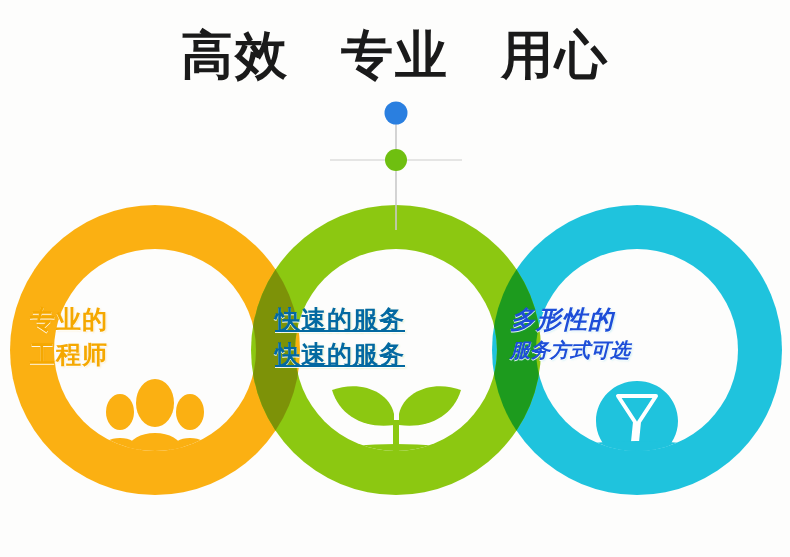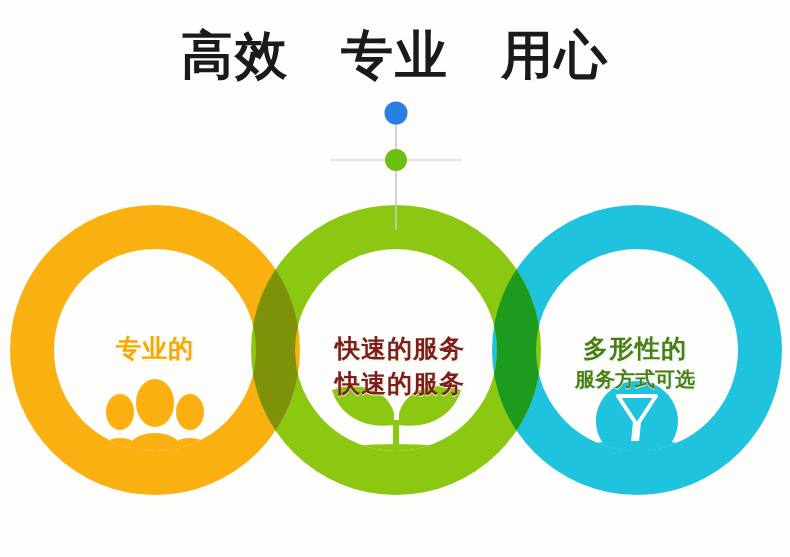--- a/index.html
+++ b/index.html
@@ -58,28 +58,26 @@
     left: 0;
     top: 0;
     width: 790px;
     height: 557px;
   }
 
   
   .ring-label {
     position: absolute;
     width: 250px;
-    text-align: center;
     font-size: 25px;
     font-weight: 700;
     line-height: 1.38;
     letter-spacing: 1px;
     white-space: nowrap;
     user-select: none;
-    margin-top: 29px;
   }
   .ring-label .line { display: block; }
 
   #label-1 {
     left: 30px;
     top: 302px;
     color: #f5a800;
     text-shadow: 0 1px 0 rgba(255,255,255,0.9), 1px 1px 2px rgba(245,168,0,0.25);
   }
   #label-2 {
@@ -227,25 +225,26 @@
 
   <svg class="connector-svg" viewBox="0 0 790 557">
     <line x1="396" y1="113" x2="396" y2="230" stroke="#c9c9c9" stroke-width="1.6"></line>
     <line x1="330" y1="160" x2="462" y2="160" stroke="#dcdcdc" stroke-width="1.4"></line>
     <circle cx="396" cy="160" r="11" fill="#6fbf10"></circle>
     <circle cx="396" cy="113" r="11.5" fill="#2a7fe0"></circle>
   </svg>
 
   <div class="ring-label" id="label-1" style="color: rgb(245, 168, 0);">
     <span class="line">专业的</span>
-  </div>
-
-  <div class="ring-label" id="label-2" style="color: #7f1d1d;">
+    <span class="line">工程师</span>
+  </div>
+
+  <div class="ring-label" id="label-2" style="color: #0369a1; text-decoration: underline;">
     <span class="line">快速的服务</span>
     <span class="line">快速的服务</span>
   </div>
 
-  <div class="ring-label" id="label-3" style="color: #4d7c0f;">
+  <div class="ring-label" id="label-3" style="color: #1d4ed8; font-style: italic;">
     <span class="line">多形性的</span>
     <span class="line wide">服务方式可选</span>
   </div>
 
 </div>
 
 </body></html>

